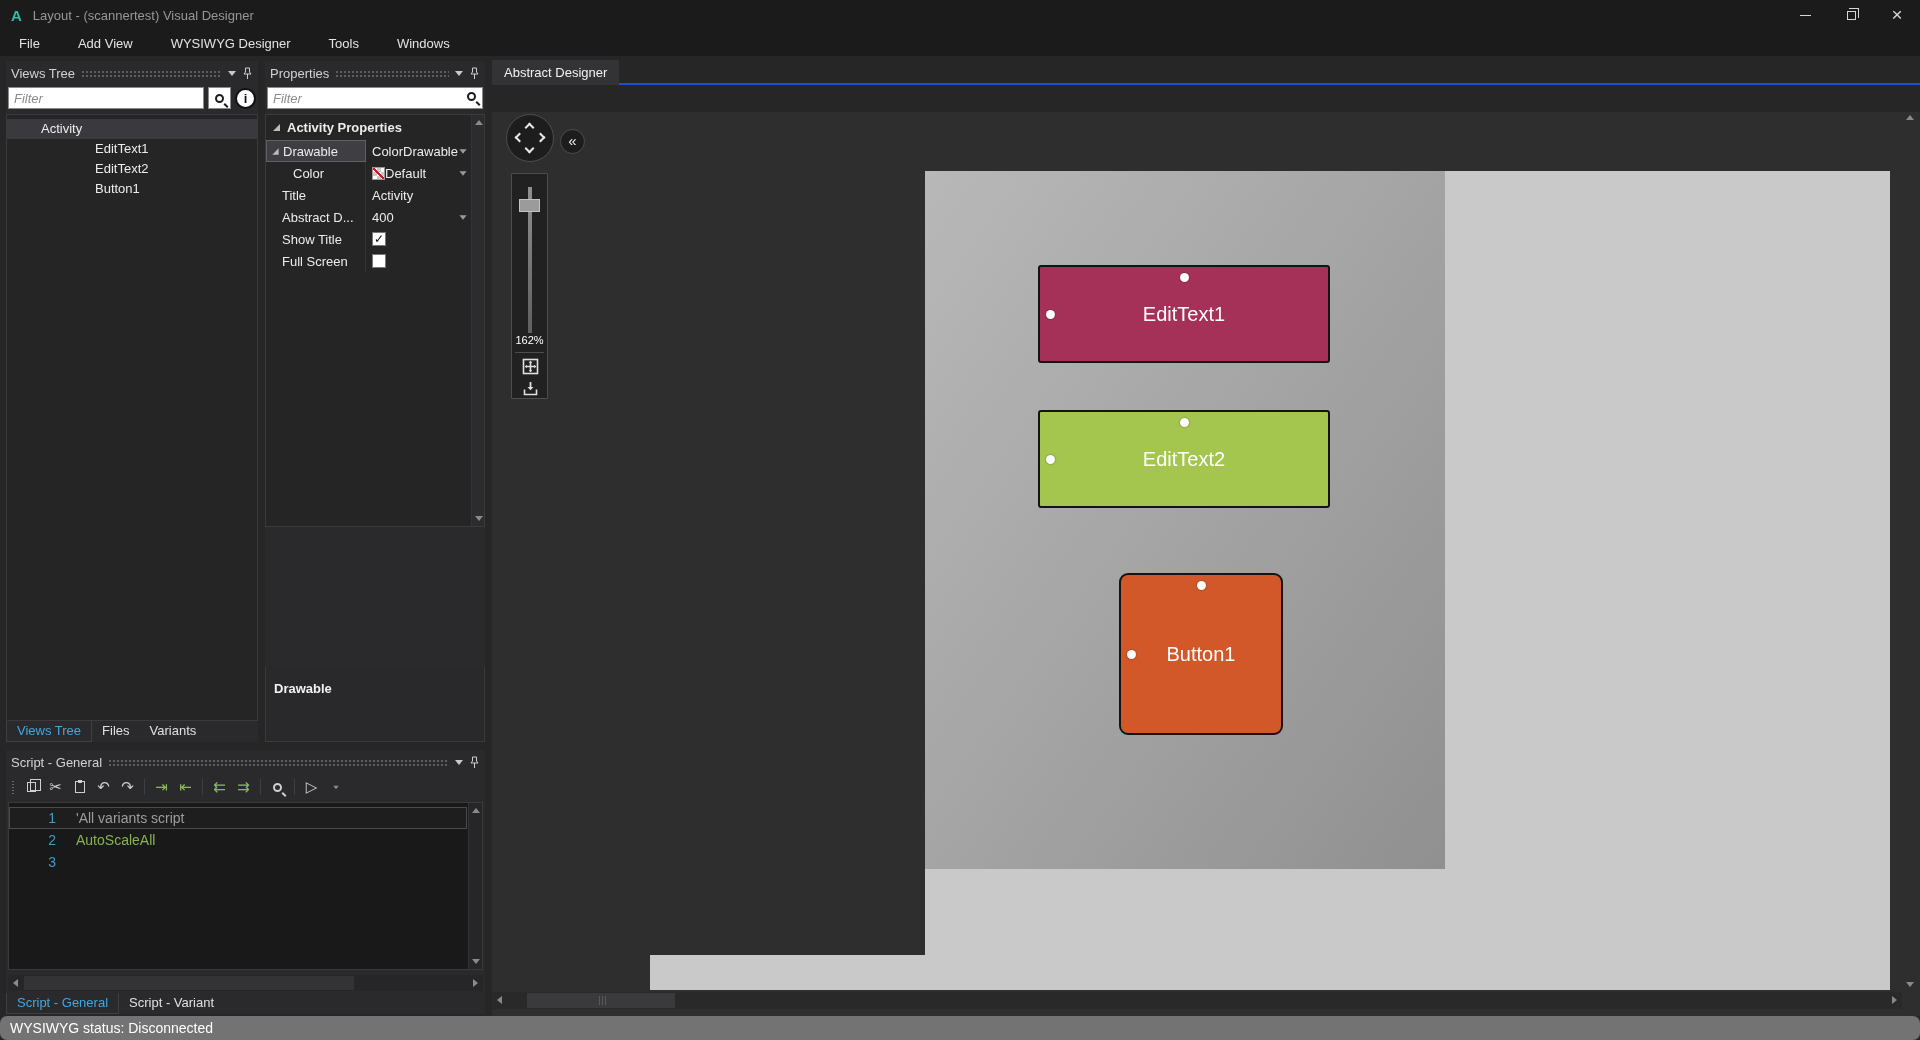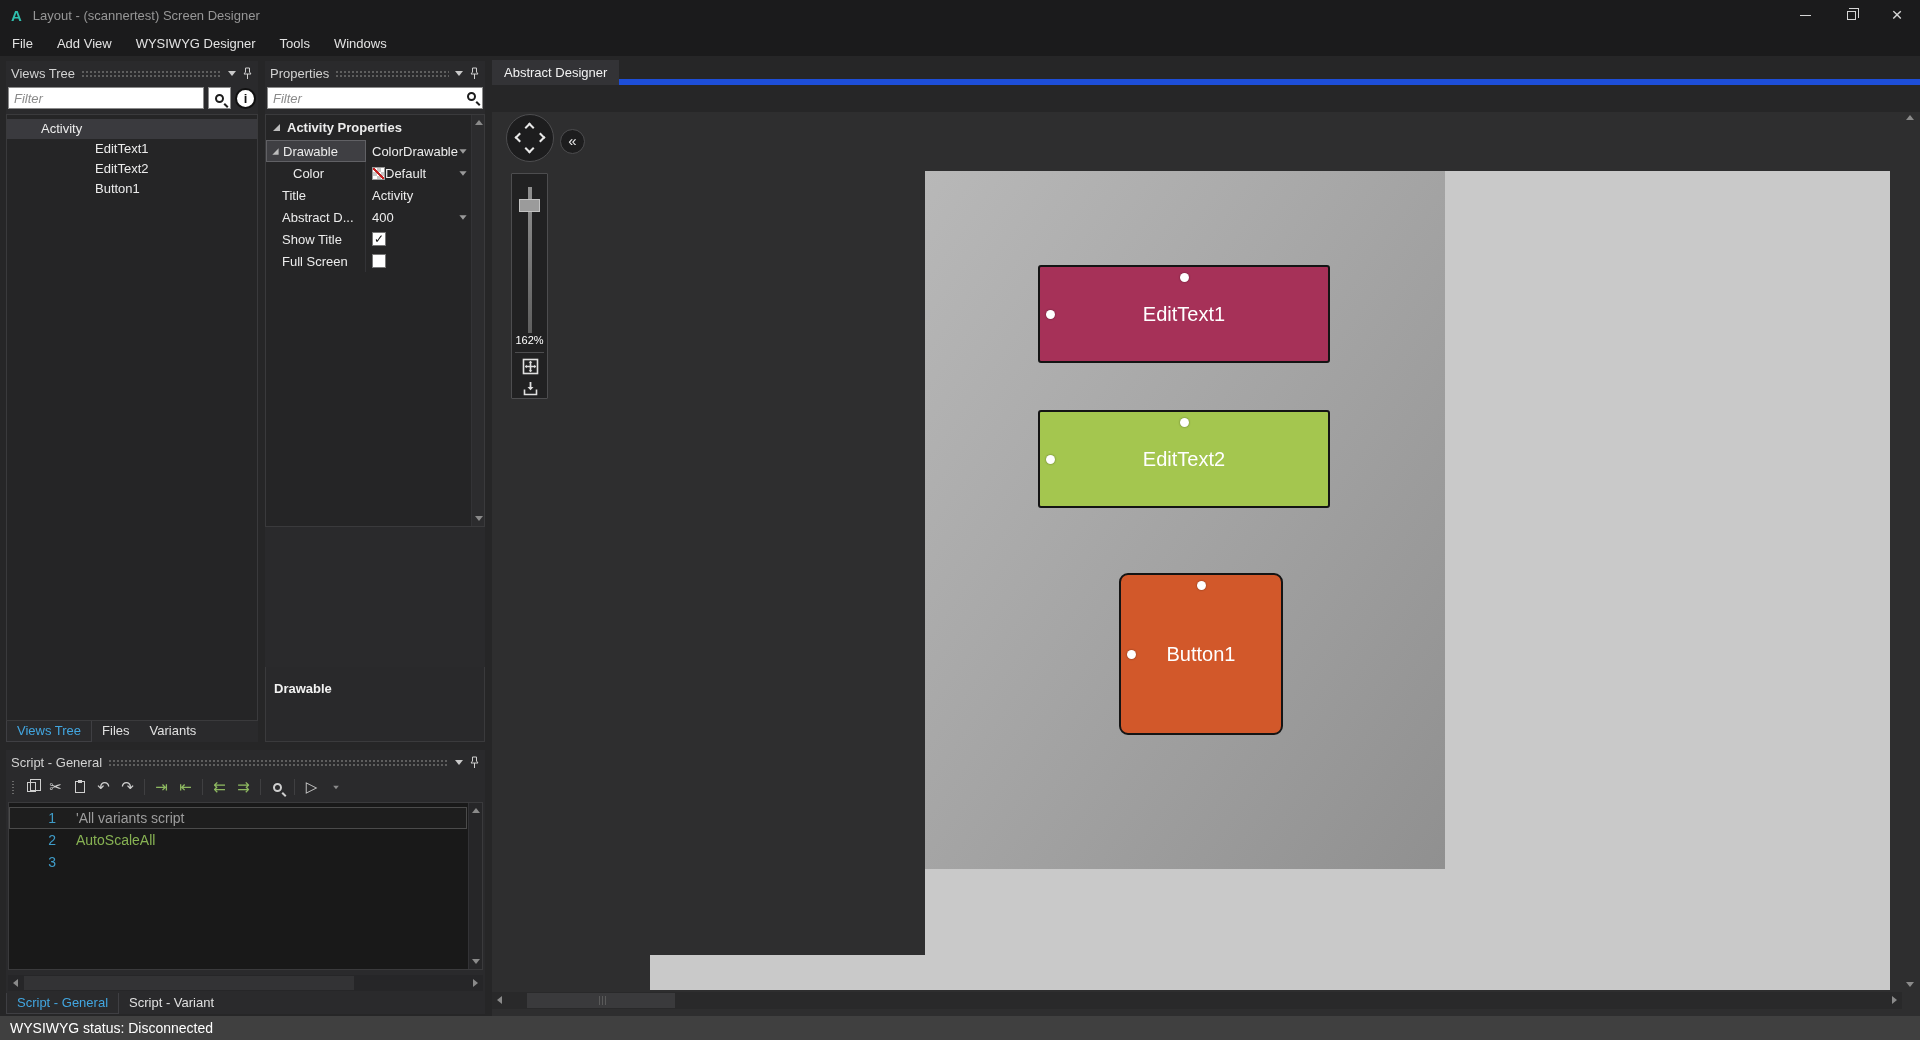--- a/index.html
+++ b/index.html
@@ -10,21 +10,21 @@
               display:flex; align-items:center; }
   .logo { color:#2fbfae; font-weight:bold; font-size:15px; margin-left:11px; }
   .wtitle { color:#979797; font-size:13px; margin-left:11px; }
   .winbtns { margin-left:auto; display:flex; height:100%; }
   .winbtn { width:46px; height:100%; display:flex; align-items:center; justify-content:center; }
   .ic-min { width:11px; height:1px; background:#d6d6d6; display:block; }
   .ic-restore { width:9px; height:9px; border:1px solid #d6d6d6; position:relative; background:#1b1b1c; display:block; }
   .ic-restore::before { content:""; position:absolute; left:1px; top:-4px; width:9px; height:9px; border:1px solid #d6d6d6; border-bottom:none; border-left:none; }
   .ic-close { color:#d6d6d6; font-size:19px; line-height:10px; }
   .menubar { position:absolute; left:0; top:30px; width:1920px; height:26px; background:#1b1b1c; display:flex; align-items:center; }
-  .menu-item { padding:0 12px; font-size:13px; color:#e3e3e3; height:100%; display:flex; align-items:center; }
+  .menu-item { padding:0 19px; font-size:13px; color:#e3e3e3; height:100%; display:flex; align-items:center; }
 
   
   .panel { position:absolute; background:#2a2a2c; }
   .panel-header { height:24px; display:flex; align-items:center; padding:0 5px; gap:6px; }
   .panel-header .ptitle { color:#d2d2d2; font-size:13px; white-space:nowrap; }
   .dots { flex:1; height:9px; background-image:radial-gradient(#5e5e5e 1px, transparent 1.2px); background-size:4px 4px; margin-top:2px; }
   .tri-down { width:0; height:0; border-left:4px solid transparent; border-right:4px solid transparent; border-top:5px solid #c9c9c9; }
   .pinsvg { display:block; }
   .filter-row { height:26px; display:flex; gap:4px; padding:1px 2px; align-items:center; }
   .filter-input { flex:1; height:22px; background:#ffffff; border:1px solid #8a8a8a; color:#333; font-size:13px; padding:0 5px; }
@@ -98,21 +98,21 @@
   .code.green { color:#87b253; }
   .ed-vscroll { position:absolute; right:0; top:0; bottom:0; width:14px; background:#262628; border-left:1px solid #333336; }
   .script-hscroll { position:absolute; top:225px; left:2px; right:2px; height:16px; background:#262628; }
   .hs-left, .hs-right { position:absolute; top:4px; width:0; height:0; border-top:4px solid transparent; border-bottom:4px solid transparent; }
   .hs-left { left:5px; border-right:5px solid #8a8a8a; }
   .hs-right { right:5px; border-left:5px solid #8a8a8a; }
   .hs-thumb { position:absolute; left:16px; top:1px; height:14px; width:330px; background:#333335; }
 
   
   .designer { position:absolute; left:492px; top:57px; width:1428px; height:959px; }
-  .doc-tabstrip { height:28px; padding-top:3px; border-bottom:6px solid #1d4ed8; }
+  .doc-tabstrip { height:28px; padding-top:3px; border-bottom:2px solid #1d4ed8; }
   .doc-tab { display:inline-flex; align-items:center; height:25px; padding:0 12px; background:#333336; color:#f2f2f2; font-size:13px; }
   .variant-bar { position:absolute; top:28px; left:0; right:0; height:27px; display:flex; align-items:center; padding:1px 2px; gap:4px; }
   .combo { flex:1; height:24px; background:#2c2c2e; border:1px solid #3e3e40; color:#ededed; font-size:13px; display:flex; align-items:center; padding:0 9px; }
   .combo .tri-down { margin-left:auto; border-top-color:#9a9a9a; }
   .btn-anchors { width:92px; height:24px; border:1px solid #989898; background:#2c2c2e; color:#fff; font-size:13px; display:flex; align-items:center; justify-content:center; }
   .canvas { position:absolute; top:55px; left:0; right:0; bottom:0; background:#2e2e2f; overflow:hidden; }
   .light-a { position:absolute; left:433px; top:59px; width:965px; height:819px; background:#c9c9c9; }
   .light-b { position:absolute; left:158px; top:843px; width:276px; height:35px; background:#c9c9c9; }
   .device { position:absolute; left:433px; top:59px; width:520px; height:698px;
             background:linear-gradient(125deg, #b8b8b8, #a2a2a2 55%, #909090); }
@@ -147,21 +147,21 @@
 
   
   .statusbar { position:absolute; left:0; top:1016px; width:1920px; height:24px; background:#0078d7; color:#fff;
                font-size:14px; display:flex; align-items:center; padding-left:10px; }
 </style>
 </head>
 <body>
 
 <div class="titlebar">
   <span class="logo">A</span>
-  <span class="wtitle">Layout - (scannertest) Screen Designer</span>
+  <span class="wtitle">Layout - (scannertest) Visual Designer</span>
   <div class="winbtns">
     <div class="winbtn">
         <span class="ic-min"></span>
       </div>
     <div class="winbtn">
         <span class="ic-restore"></span>
       </div>
     <div class="winbtn">
         <span class="ic-close">×</span>
       </div>
@@ -433,15 +433,15 @@
       <span class="sb-dn"></span>
     </div>
     <div class="canvas-hscroll">
       <span class="hs-left"></span>
       <span class="ch-thumb"></span>
       <span class="hs-right"></span>
     </div>
   </div>
 </div>
 
-<div class="statusbar" style="background: #404040;">
+<div class="statusbar" style="background: #737373; border-radius: 7px;">
   <span>WYSIWYG status: Disconnected</span>
 </div>
 
 </body></html>

